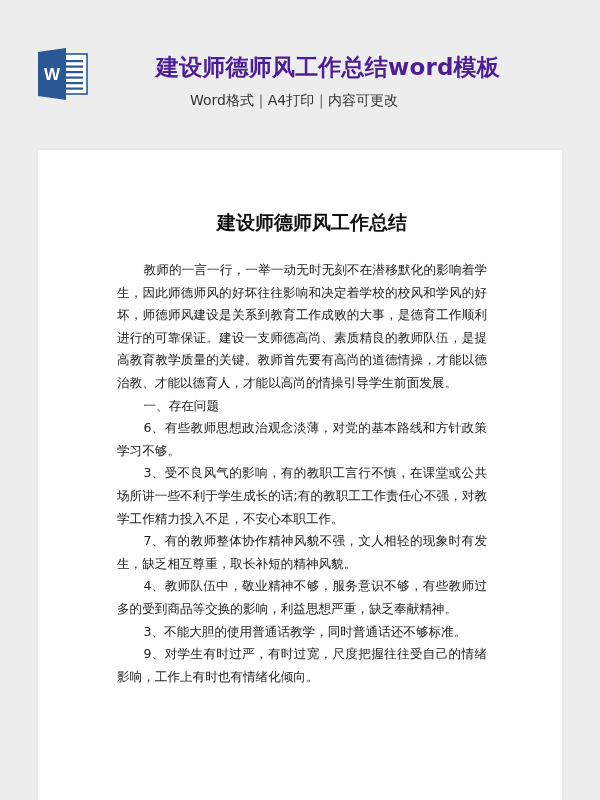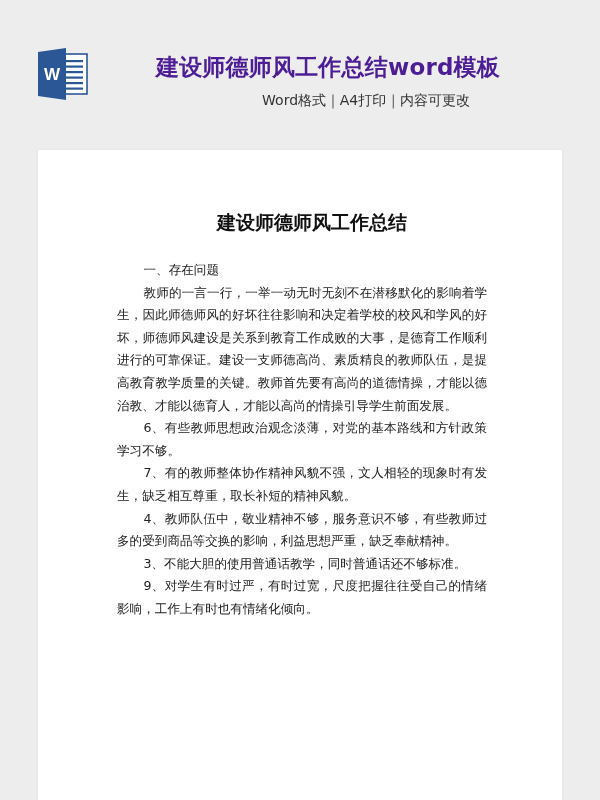--- a/index.html
+++ b/index.html
@@ -37,21 +37,21 @@
       text-align: right;
     }
     .banner-subtitle {
       position: absolute;
       left: 190px;
       top: 92px;
       width: 280px;
       font-size: 14px;
       color: #333333;
       white-space: nowrap;
-      text-align: right;
+      text-align: left;
     }
     .page-card {
       position: absolute;
       left: 38px;
       top: 150px;
       width: 524px;
       height: 660px;
       background: #ffffff;
       box-shadow: 0 0 3px rgba(0,0,0,0.06);
     }
@@ -96,22 +96,23 @@
       <text x="8" y="32" font-family="Liberation Sans, sans-serif" font-weight="bold" font-size="17" fill="#ffffff">W</text>
     </svg>
   </div>
   <div class="banner-title">建设师德师风工作总结word模板</div>
   <div class="banner-subtitle">Word格式｜A4打印｜内容可更改</div>
 </div>
 
 <div class="page-card">
   <div class="doc-title">建设师德师风工作总结</div>
   <div class="doc-body">
+    <p class="para">教师的一言一行，一举一动无时无刻不在潜移默化的影响着学生，因此师德师风的好坏往往影响和决定着学校的校风和学风的好坏，师德师风建设是关系到教育工作成败的大事，是德育工作顺利进行的可靠保证。建设一支师德高尚、素质精良的教师队伍，是提高教育教学质量的关键。教师首先要有高尚的道德情操，才能以德治教、才能以德育人，才能以高尚的情操引导学生前面发展。</p>
     <p class="para">一、存在问题</p>
-    <p class="para">教师的一言一行，一举一动无时无刻不在潜移默化的影响着学生，因此师德师风的好坏往往影响和决定着学校的校风和学风的好坏，师德师风建设是关系到教育工作成败的大事，是德育工作顺利进行的可靠保证。建设一支师德高尚、素质精良的教师队伍，是提高教育教学质量的关键。教师首先要有高尚的道德情操，才能以德治教、才能以德育人，才能以高尚的情操引导学生前面发展。</p>
     <p class="para">6、有些教师思想政治观念淡薄，对党的基本路线和方针政策学习不够。</p>
+    <p class="para">3、受不良风气的影响，有的教职工言行不慎，在课堂或公共场所讲一些不利于学生成长的话;有的教职工工作责任心不强，对教学工作精力投入不足，不安心本职工作。</p>
     <p class="para">7、有的教师整体协作精神风貌不强，文人相轻的现象时有发生，缺乏相互尊重，取长补短的精神风貌。</p>
     <p class="para">4、教师队伍中，敬业精神不够，服务意识不够，有些教师过多的受到商品等交换的影响，利益思想严重，缺乏奉献精神。</p>
     <p class="para">3、不能大胆的使用普通话教学，同时普通话还不够标准。</p>
     <p class="para">9、对学生有时过严，有时过宽，尺度把握往往受自己的情绪影响，工作上有时也有情绪化倾向。</p>
 
   </div>
 </div>
 
 </body></html>

